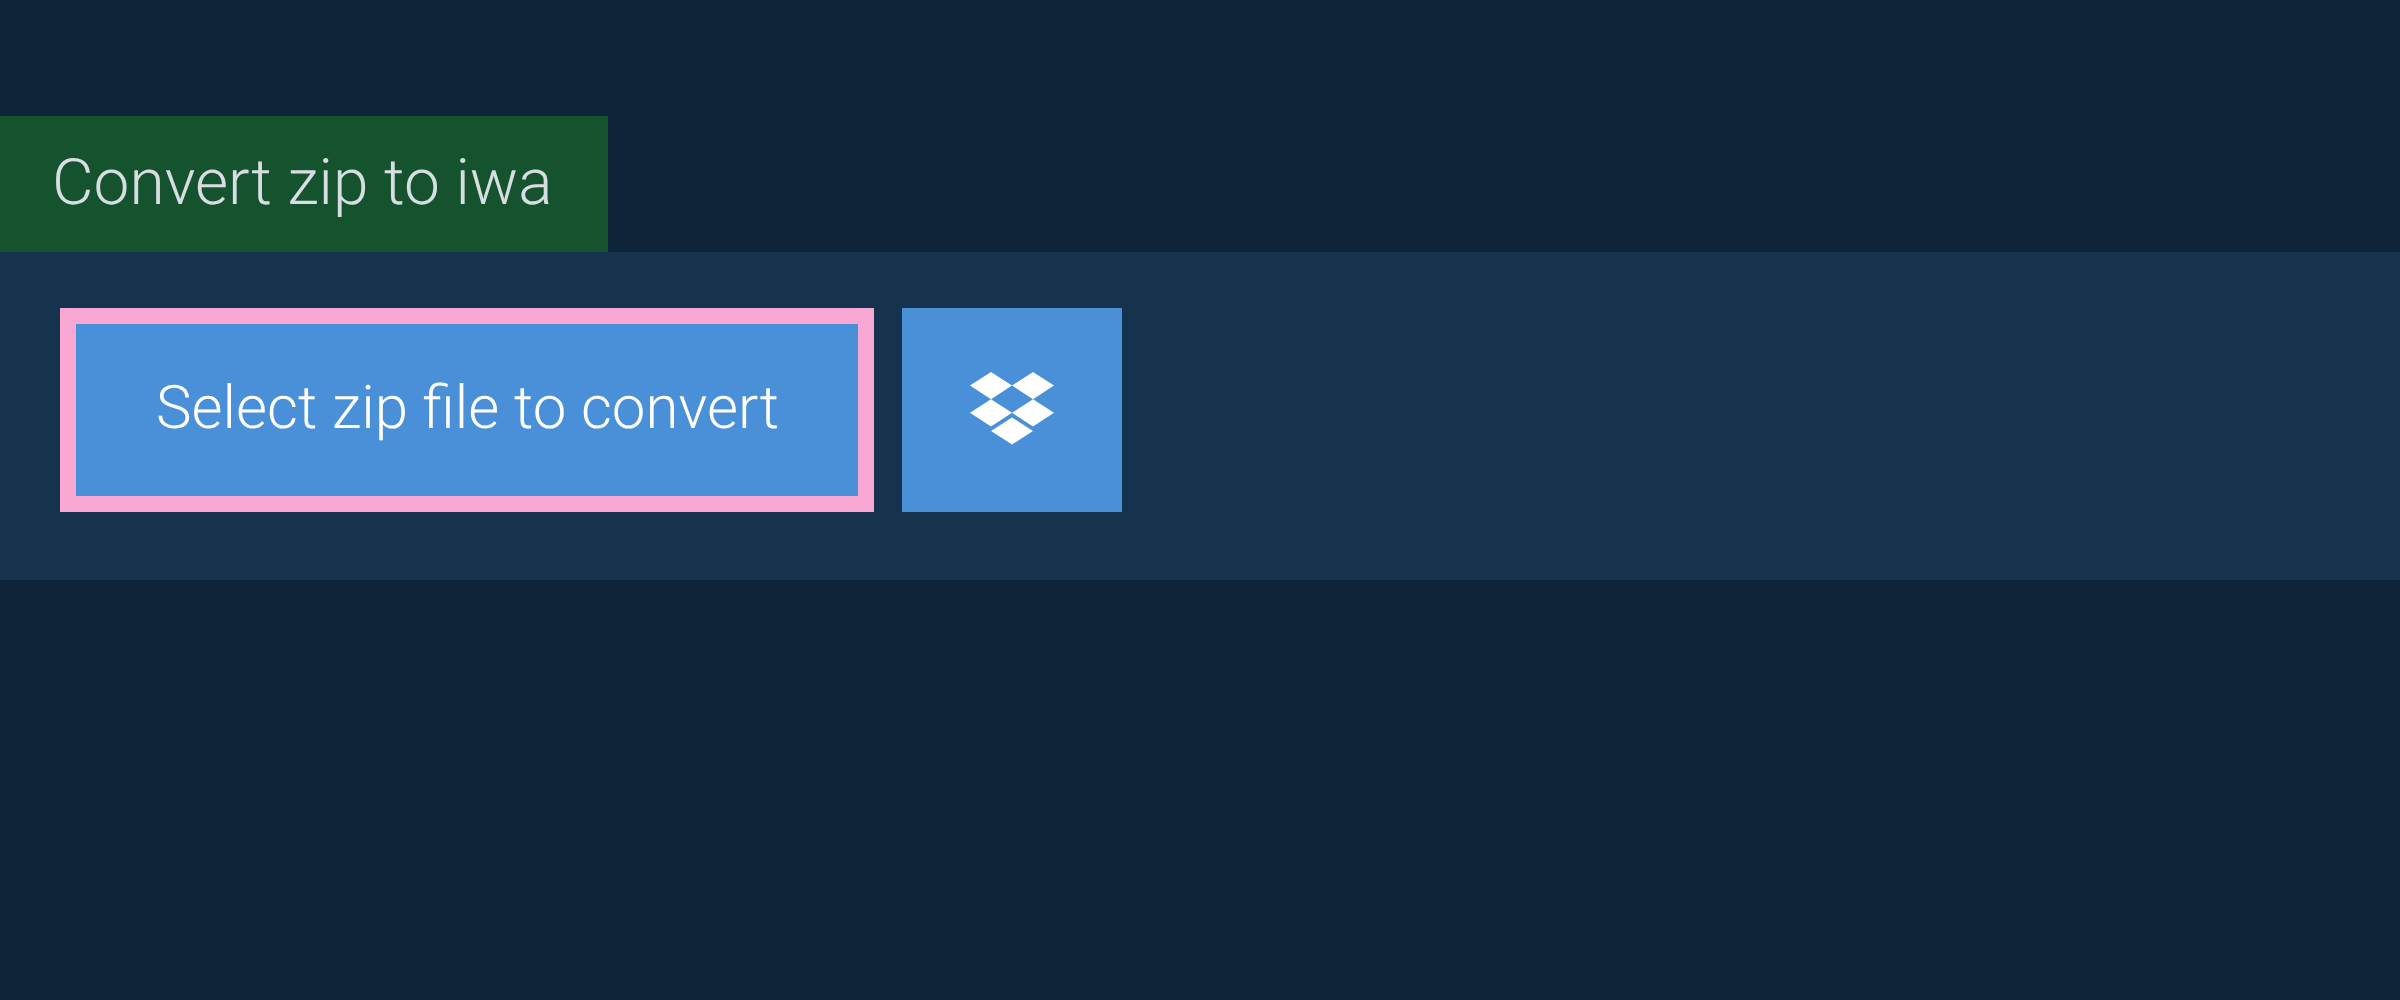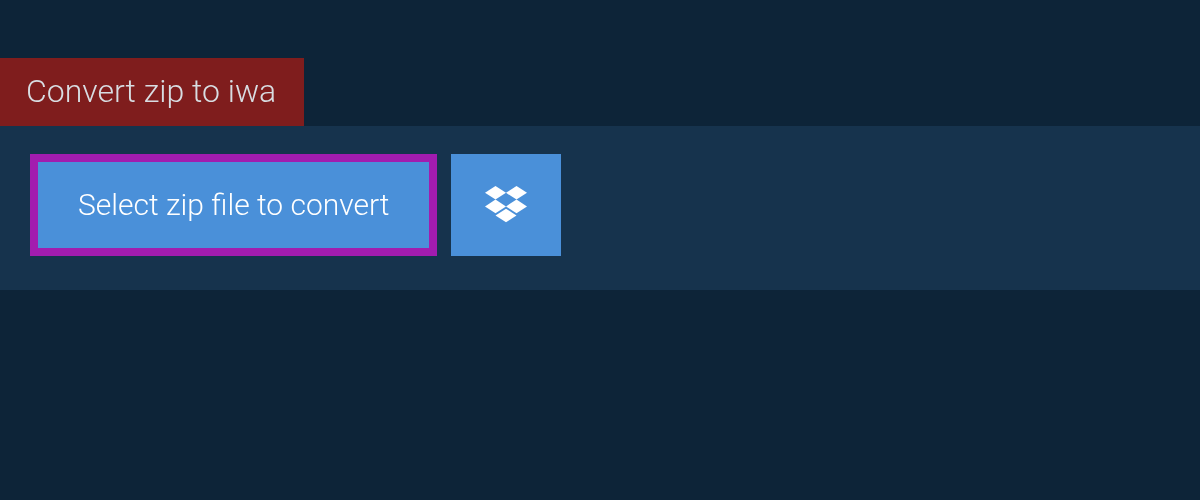--- a/index.html
+++ b/index.html
@@ -12,21 +12,21 @@
       height: 500px;
       background: #0d2438;
       font-family: -apple-system, BlinkMacSystemFont, "Segoe UI", Roboto, Helvetica, Arial, sans-serif;
       overflow: hidden;
     }
     .tab-container {
       margin-top: 58px;
     }
     .tab {
       display: inline-block;
-      background: #7f1d1d;
+      background: #14532d;
       color: #d8dde2;
       font-size: 32px;
       font-weight: 300;
       padding: 14px 28px 16px 26px;
     }
     .content-panel {
       background: #16334d;
       padding: 28px 30px 34px 30px;
       width: 100%;
     }
@@ -34,21 +34,21 @@
       display: flex;
       gap: 14px;
       align-items: stretch;
     }
     .select-file-button {
       background: #4a90d9;
       color: #ffffff;
       font-size: 30px;
       font-weight: 300;
       padding: 28px 40px;
-      border: 8px solid #a21caf;
+      border: 8px solid #f9a8d4;
       cursor: pointer;
       display: inline-flex;
       align-items: center;
       justify-content: center;
       line-height: 1;
     }
     .dropbox-button {
       background: #4a90d9;
       width: 110px;
       display: inline-flex;

